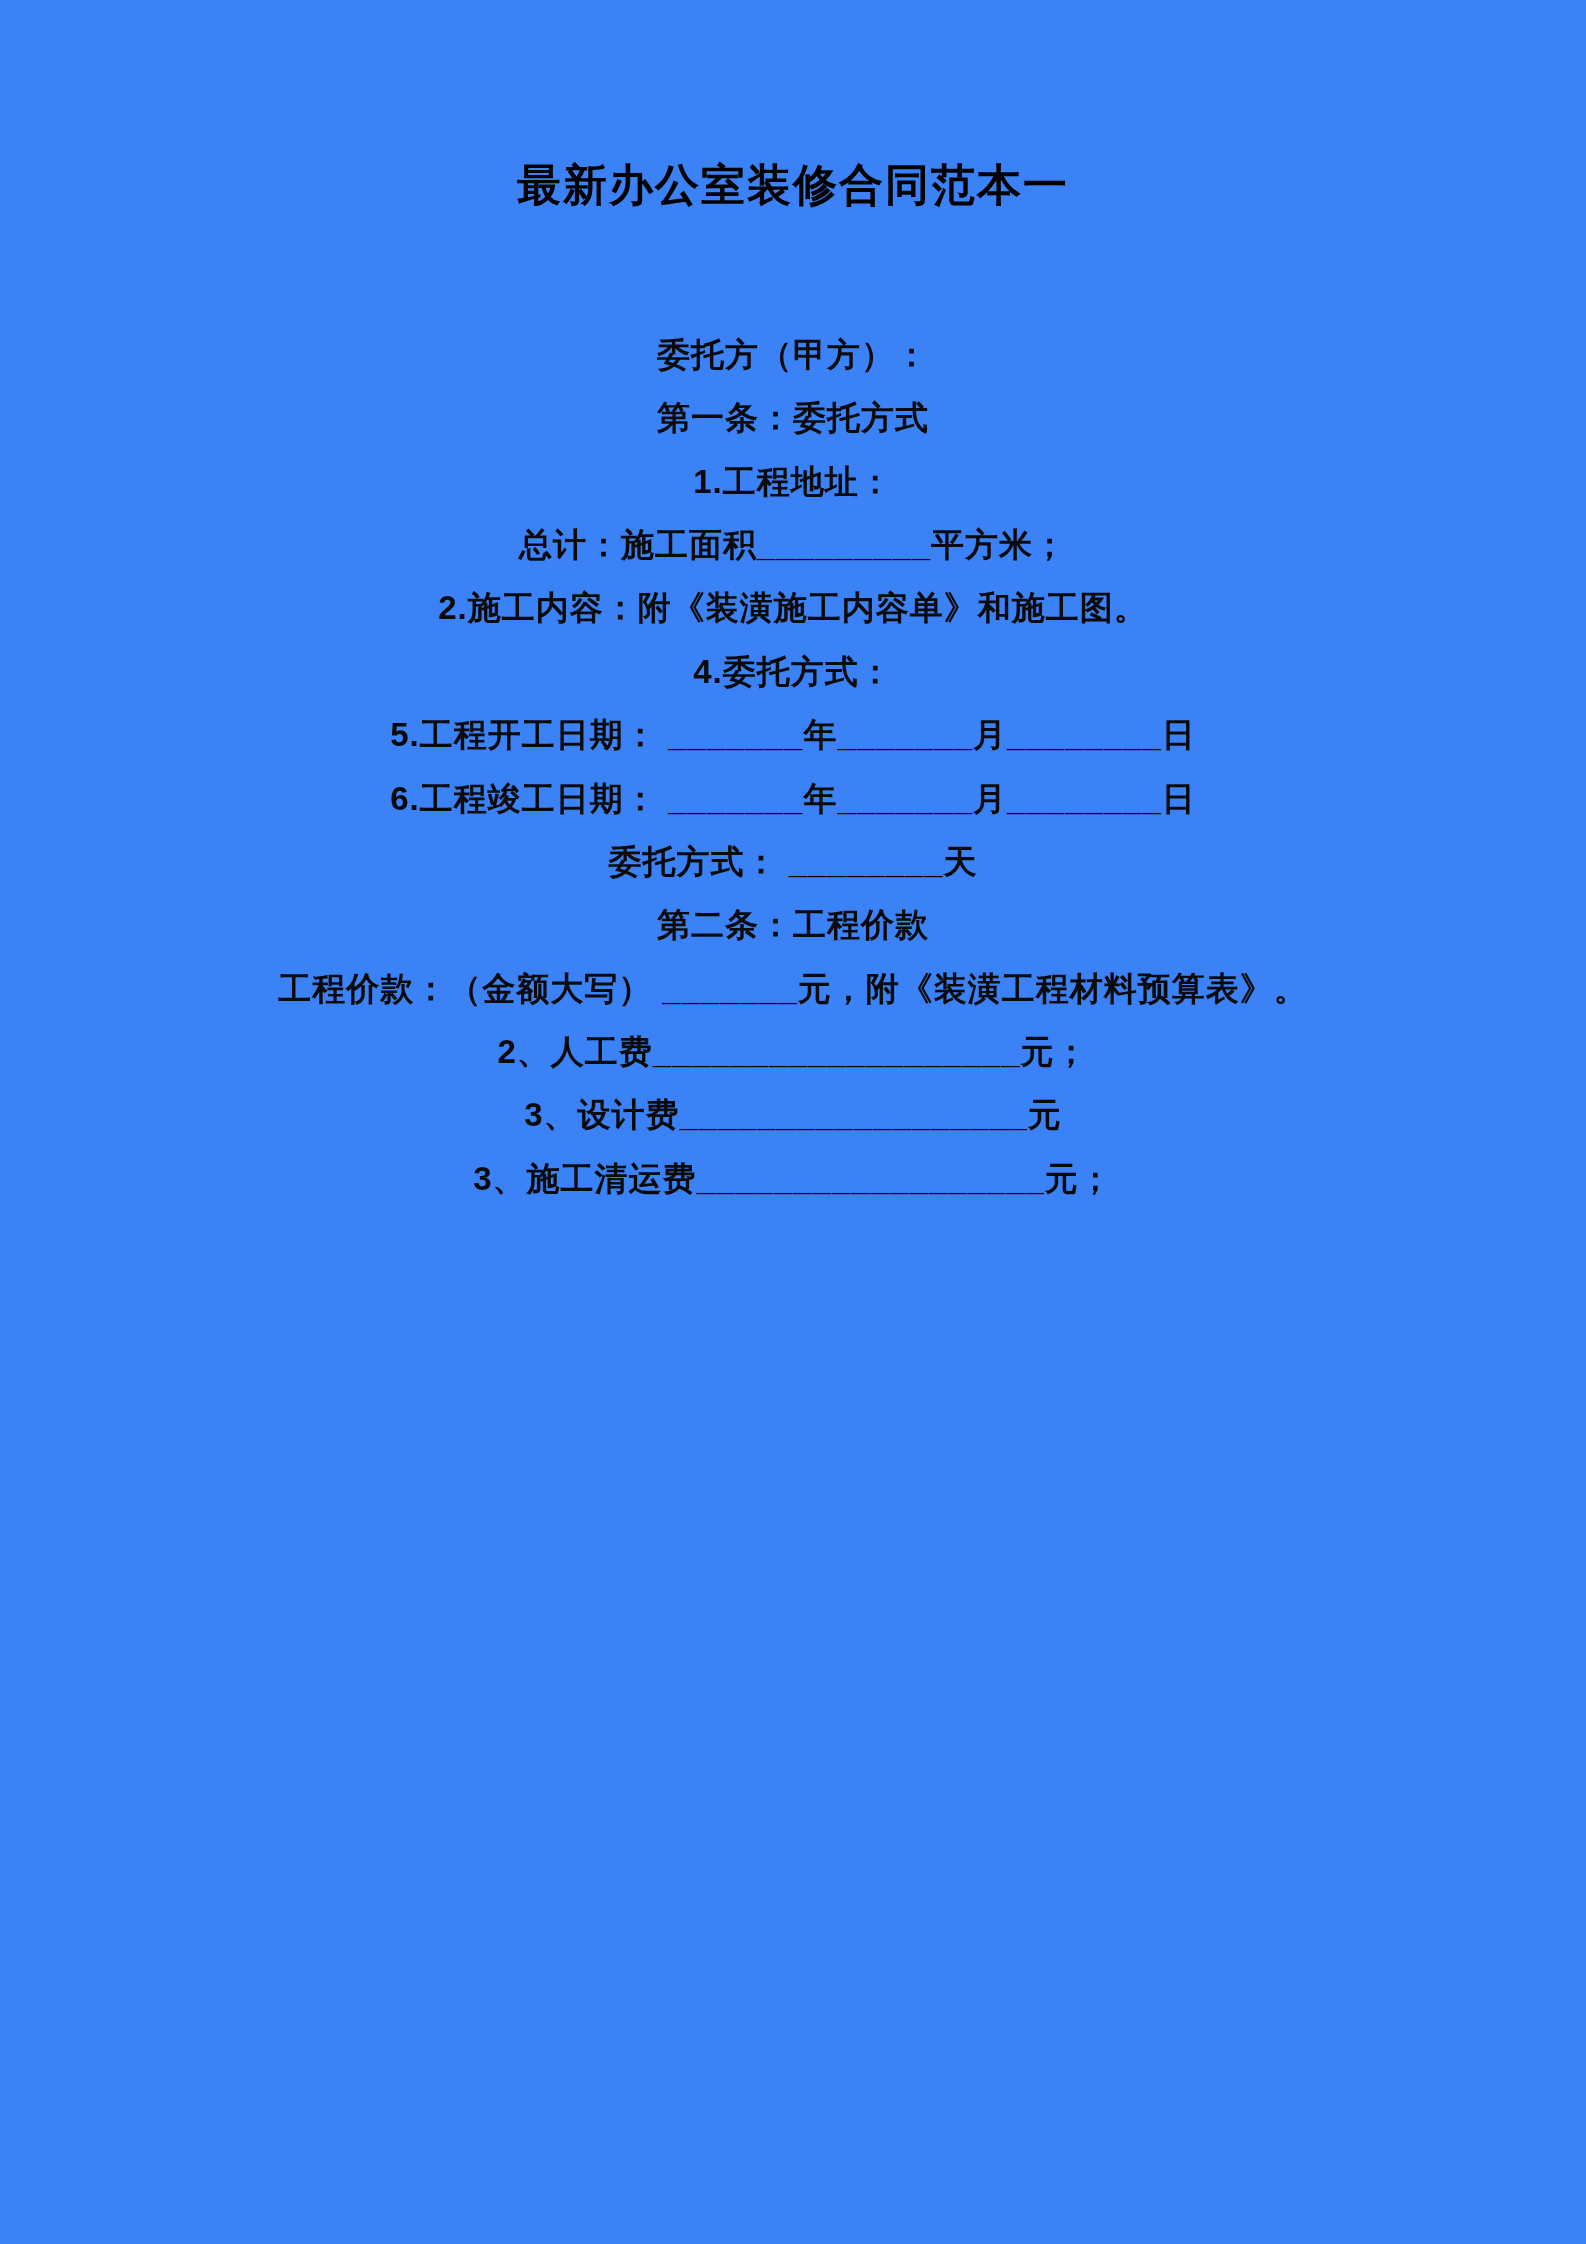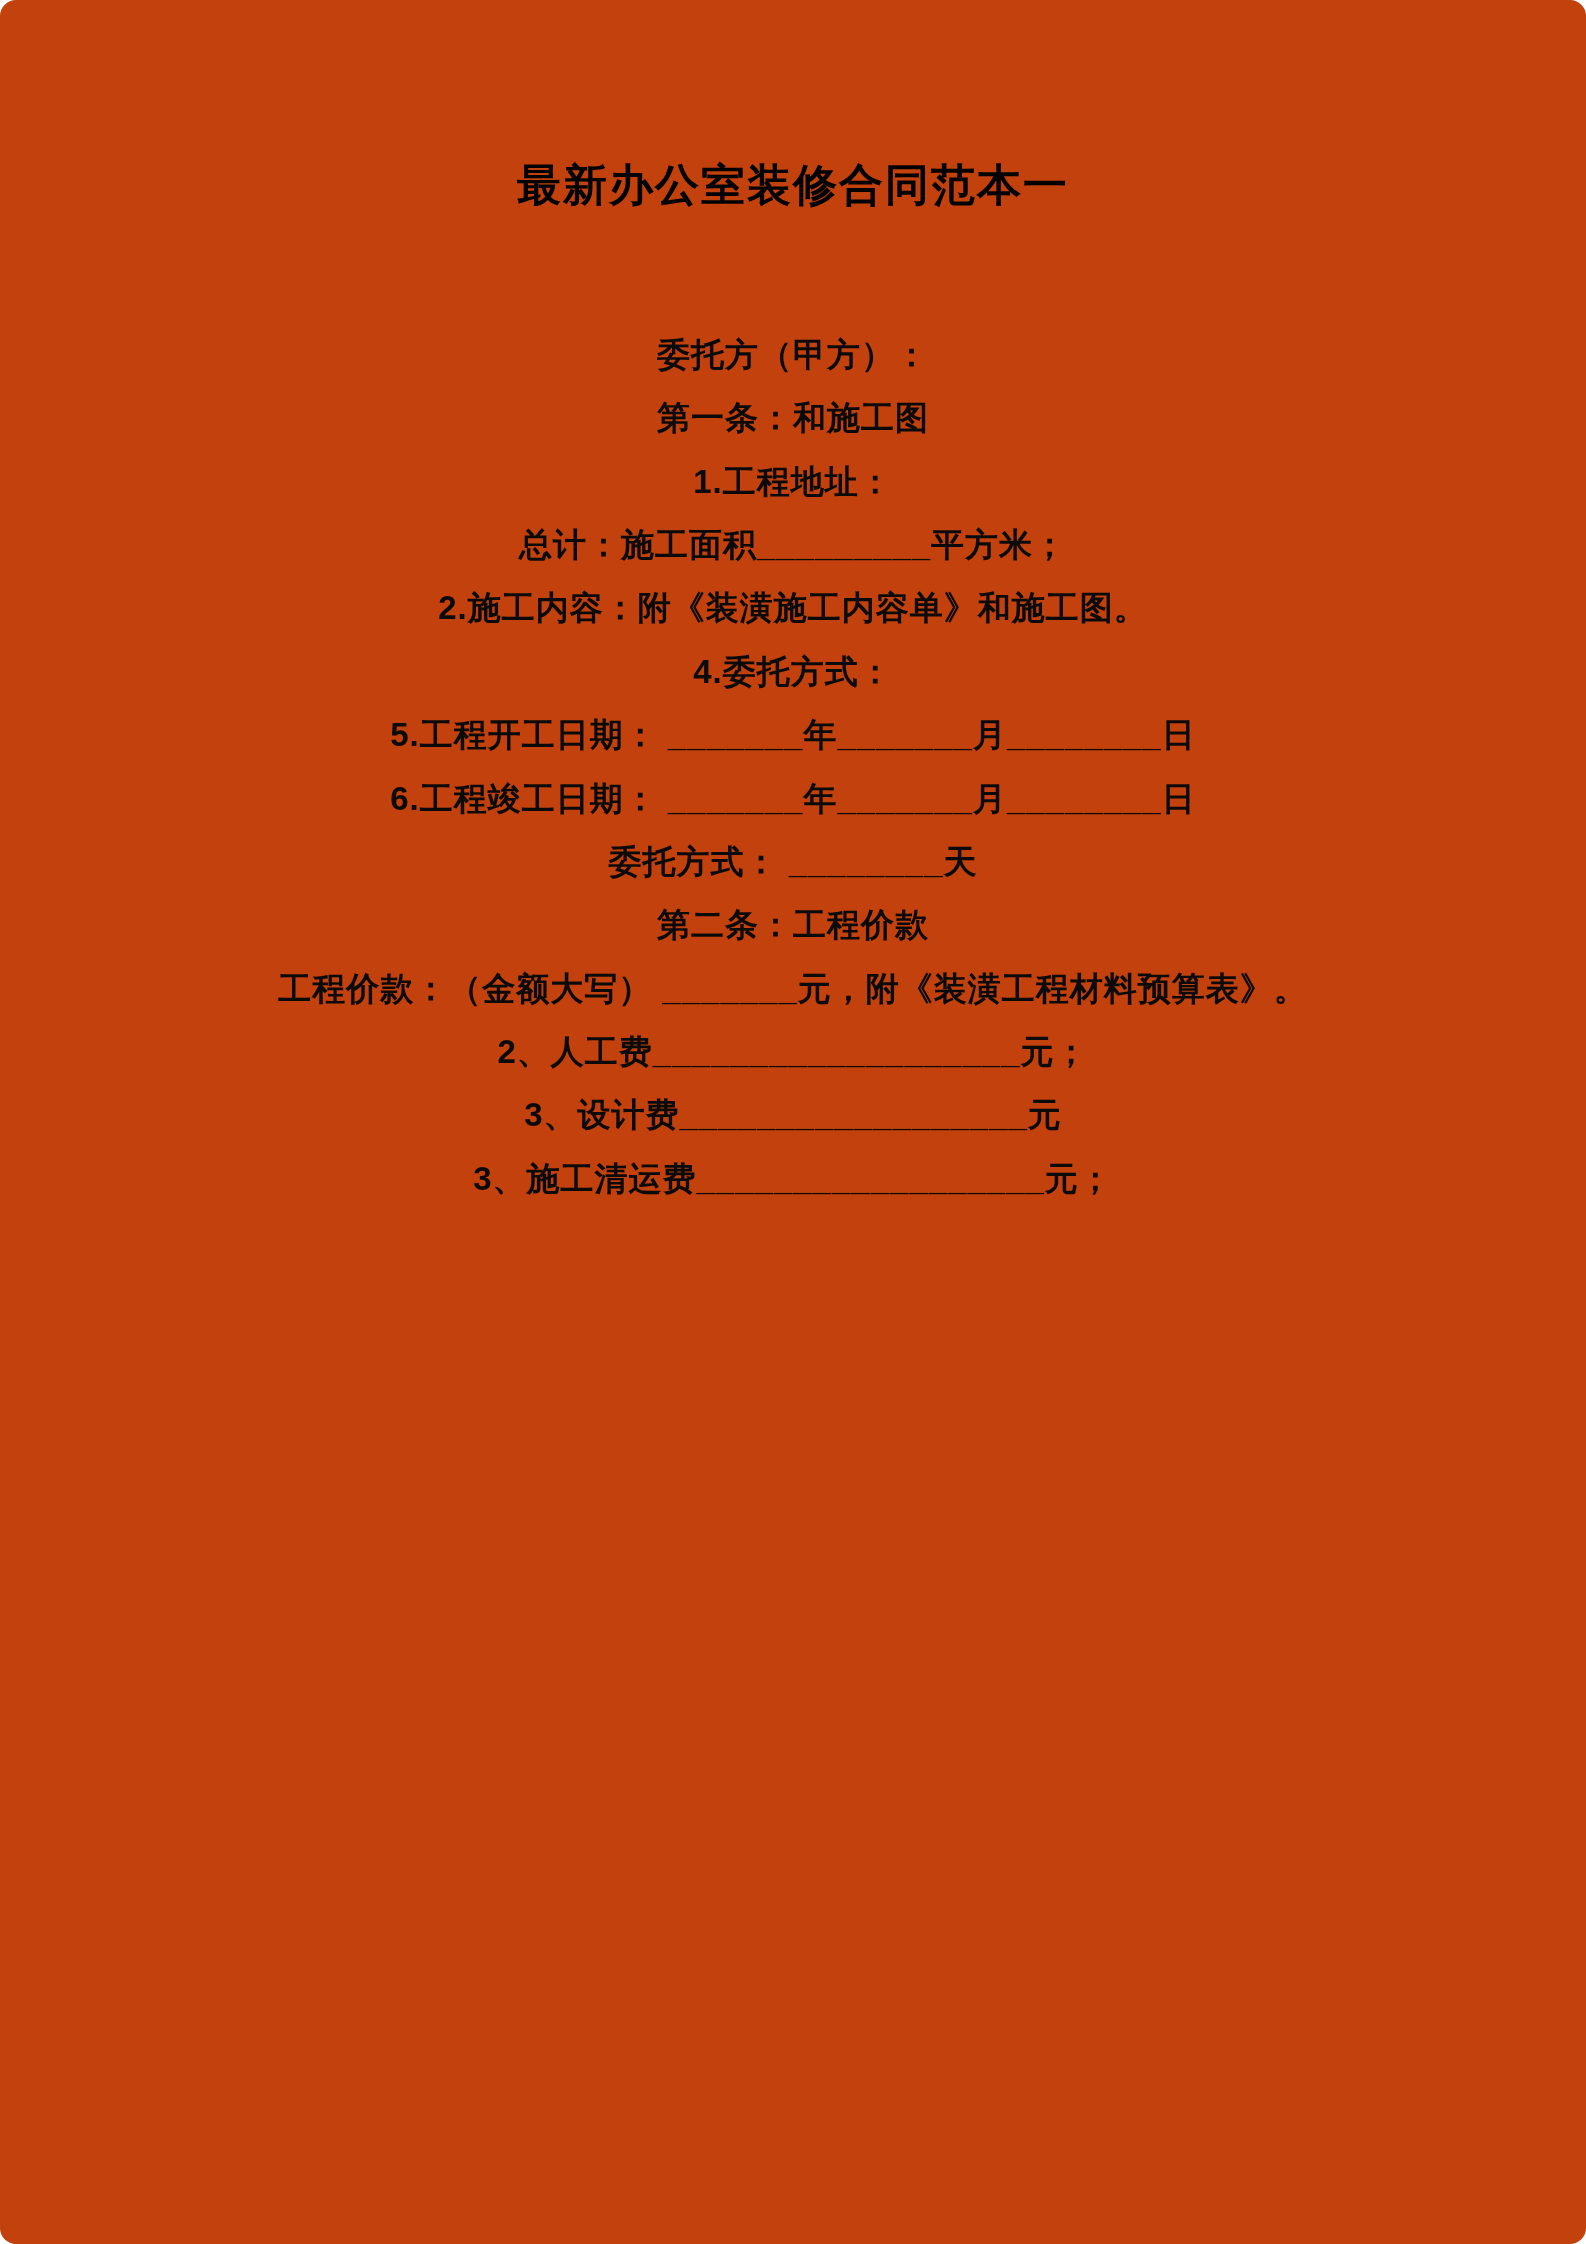--- a/index.html
+++ b/index.html
@@ -11,23 +11,22 @@
     width: 1586px;
     height: 2244px;
     font-family: "Liberation Sans", "DejaVu Sans", sans-serif;
     color: #0a0a0a;
     overflow: hidden;
   }
   .page {
     box-sizing: border-box;
     width: 1586px;
     height: 2244px;
-    background: #c2410c;
+    background: #3b82f6;
     padding: 128px 168px 0 168px;
-    border-radius: 16px;
   }
   .doc-title {
     text-align: center;
     font-size: 44px;
     font-weight: 700;
     letter-spacing: 2px;
     margin: 28px 0 108px 0;
     color: #000000;
   }
   .doc-body p.line {
@@ -41,21 +40,21 @@
     text-align: center;
   }
 </style>
 </head>
 <body>
 
 <div class="page">
   <h1 class="doc-title">最新办公室装修合同范本一</h1>
   <div class="doc-body">
     <p class="line">委托方（甲方）：</p>
-    <p class="line">第一条：和施工图</p>
+    <p class="line">第一条：委托方式</p>
     <p class="line">1.工程地址：</p>
     <p class="line">总计：施工面积_________平方米；</p>
     <p class="line">2.施工内容：附《装潢施工内容单》和施工图。</p>
     <p class="line">4.委托方式：</p>
     <p class="line">5.工程开工日期： _______年_______月________日</p>
     <p class="line">6.工程竣工日期： _______年_______月________日</p>
     <p class="line">委托方式： ________天</p>
     <p class="line">第二条：工程价款</p>
     <p class="line">工程价款：（金额大写） _______元，附《装潢工程材料预算表》。</p>
     <p class="line">2、人工费___________________元；</p>

